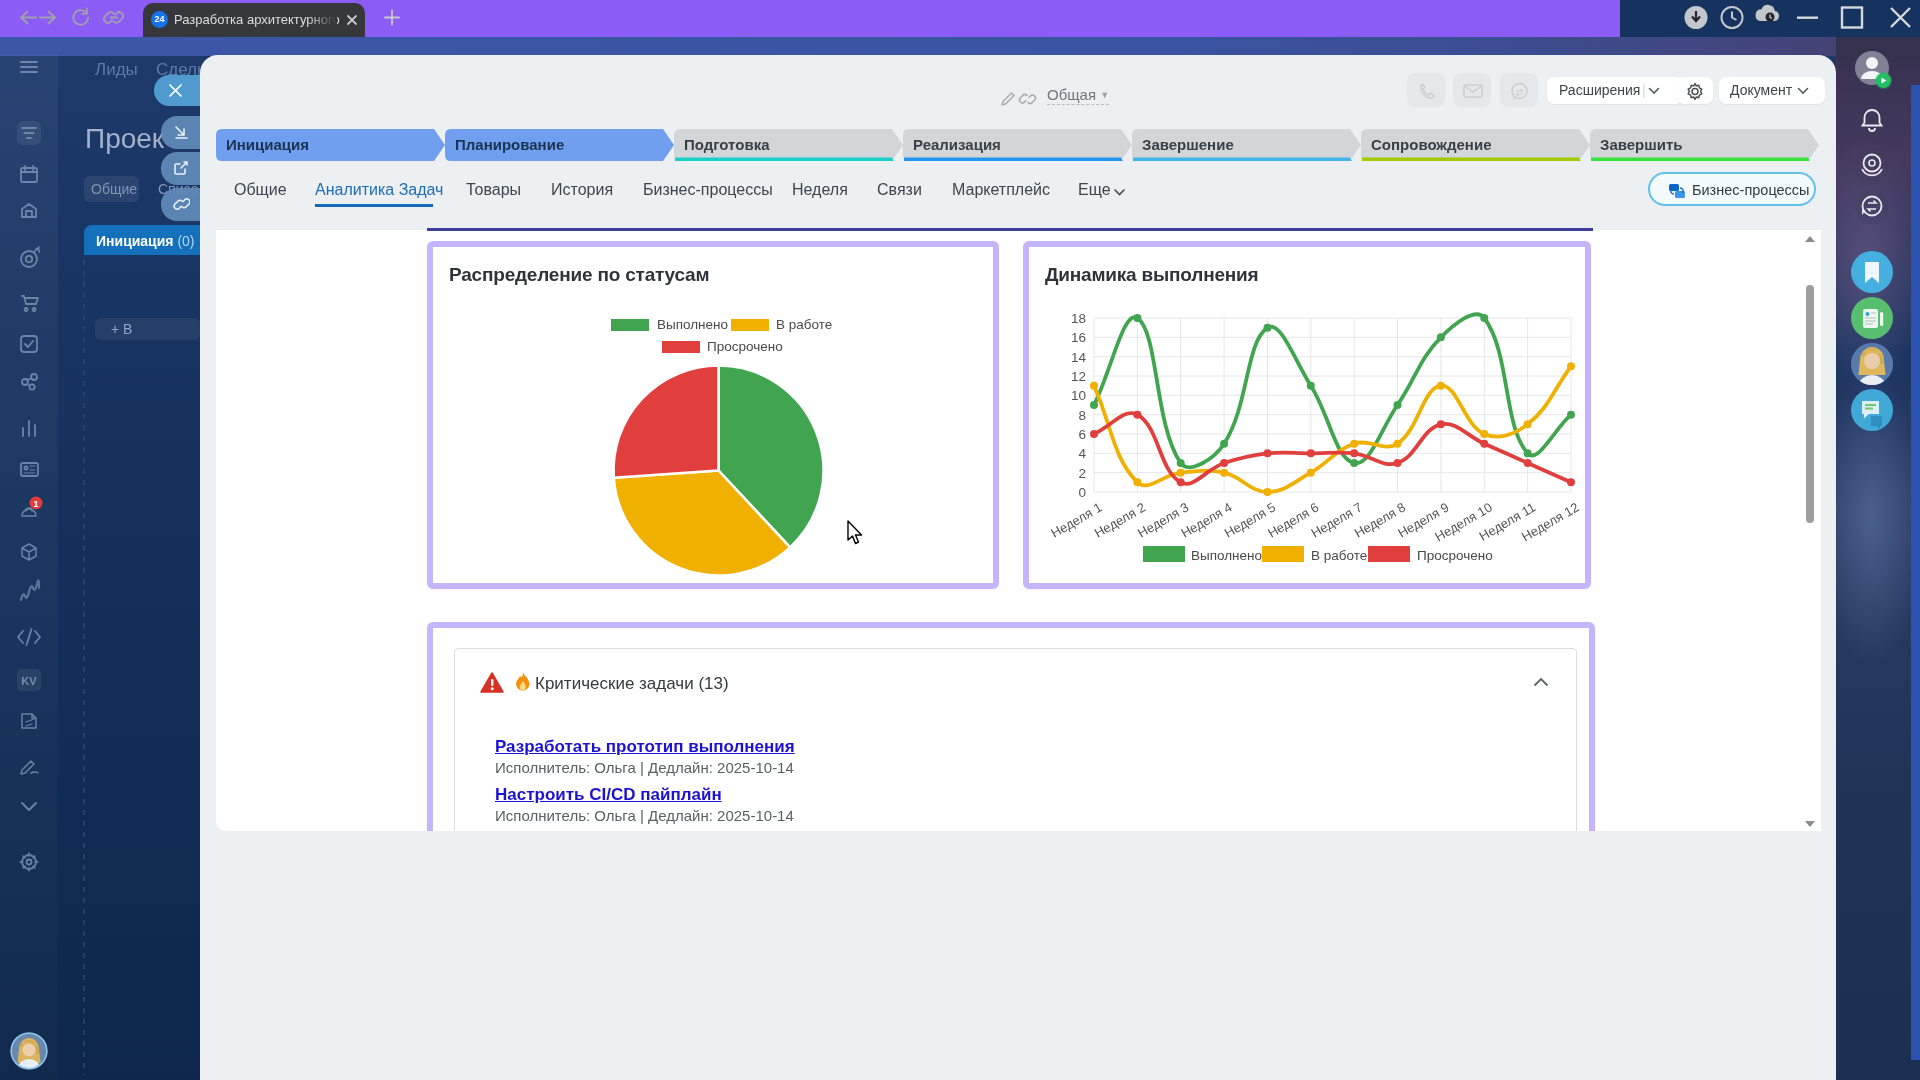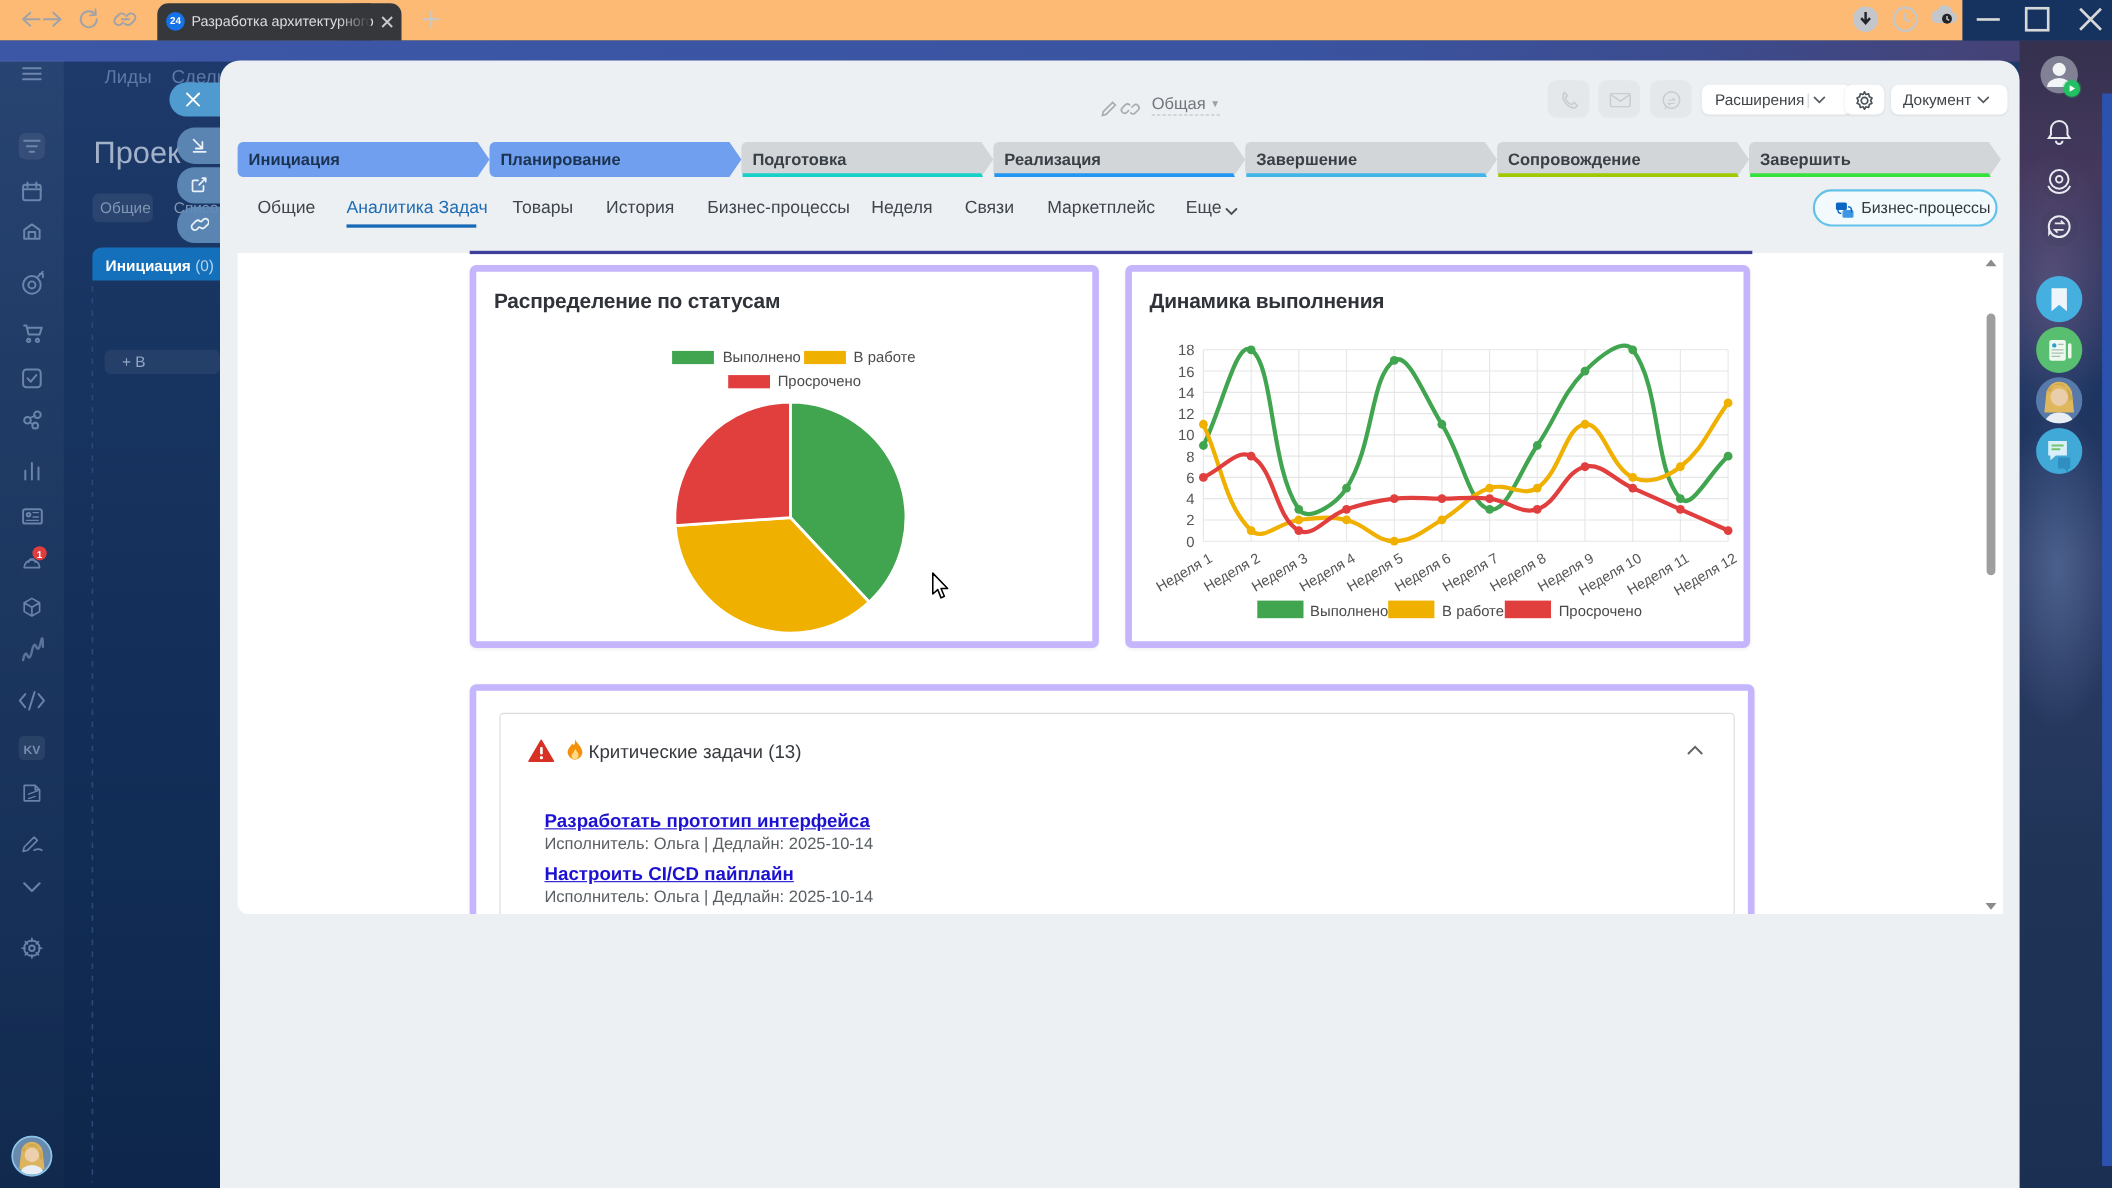--- a/index.html
+++ b/index.html
@@ -2,21 +2,21 @@
 <html><head>
 <meta charset="utf-8">
 <style>
   * { margin:0; padding:0; box-sizing:border-box; }
   html,body { width:1920px; height:1080px; overflow:hidden; background:#16325e;
     font-family:"Liberation Sans", sans-serif; }
   .abs { position:absolute; }
   #stage { position:relative; width:1920px; height:1080px; }
 
   
-  #chrome { position:absolute; left:0; top:0; width:1784px; height:37px; background:#fdba74; }
+  #chrome { position:absolute; left:0; top:0; width:1620px; height:37px; background:#8b5cf6; }
   #tab { position:absolute; left:143px; top:3px; width:222px; height:34px; background:#35373b;
     border-radius:10px 10px 0 0; }
   #tab .fav { position:absolute; left:8px; top:8px; width:17px; height:17px; border-radius:50%;
     background:#1672e8; color:#fff; font-size:9px; font-weight:bold; text-align:center; line-height:17px; }
   #tab .t { position:absolute; left:31px; top:9px; width:168px; height:16px; overflow:hidden;
     color:#dcdee1; font-size:13px; white-space:nowrap; }
   #tab .fade { position:absolute; right:28px; top:0; width:30px; height:34px;
     background:linear-gradient(90deg, rgba(53,55,59,0), #35373b); }
 
   
@@ -479,21 +479,21 @@
           <circle cx="12.2" cy="16.8" r="1.5" fill="#fff"></circle>
         </svg>
         <svg class="abs" style="left:80px; top:44px" width="20" height="23" viewBox="0 0 20 23">
           <path d="M10 0 C11 4 16 6 16.5 12 A6.8 7.5 0 0 1 3 12 C3.2 8 6 7 7 4 C8.5 6 9.5 6 10 0 Z" fill="#f4900c"></path>
           <path d="M10 9 C11 11 13 12 13 15.5 A3.4 4 0 0 1 6.5 15.5 C6.6 13 8.6 12.3 9 10.5 Z" fill="#ffd983"></path>
         </svg>
         <div class="abs" style="left:102px; top:46px; font-size:17px; color:#36393d;">Критические задачи (13)</div>
         <svg class="abs" style="left:1100px; top:49px" width="16" height="10" viewBox="0 0 16 10">
             <path d="M2 8 L8 2 L14 8" stroke="#5f6368" stroke-width="1.8" fill="none" stroke-linecap="round"></path>
           </svg>
-        <div class="abs link" style="left:62px; top:109px;">Разработать прототип интерфейса</div>
+        <div class="abs link" style="left:62px; top:109px;">Разработать прототип выполнения</div>
         <div class="abs sub" style="left:62px; top:131px;">Исполнитель: Ольга | Дедлайн: 2025-10-14</div>
         <div class="abs link" style="left:62px; top:157px;">Настроить CI/CD пайплайн</div>
         <div class="abs sub" style="left:62px; top:179px;">Исполнитель: Ольга | Дедлайн: 2025-10-14</div>
       </div>
     </div>
     <div id="indigo"></div>
 
     <div id="sbar"></div>
     <div id="sthumb"></div>
     <svg class="abs" style="left:1603px; top:179px" width="14" height="10" viewBox="0 0 14 10">

